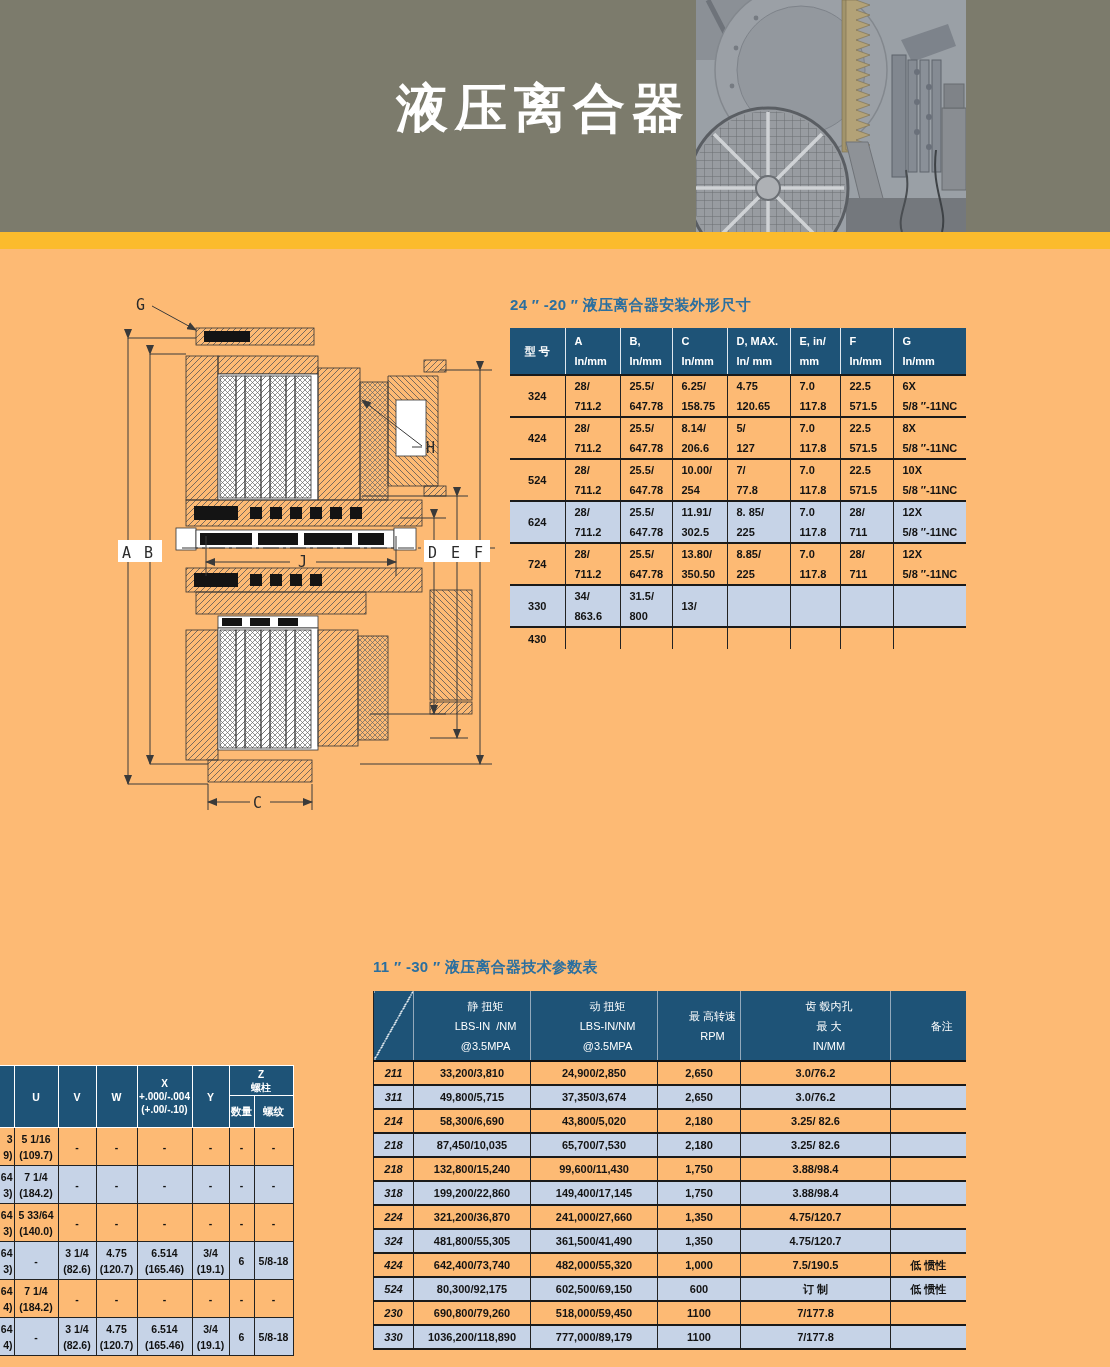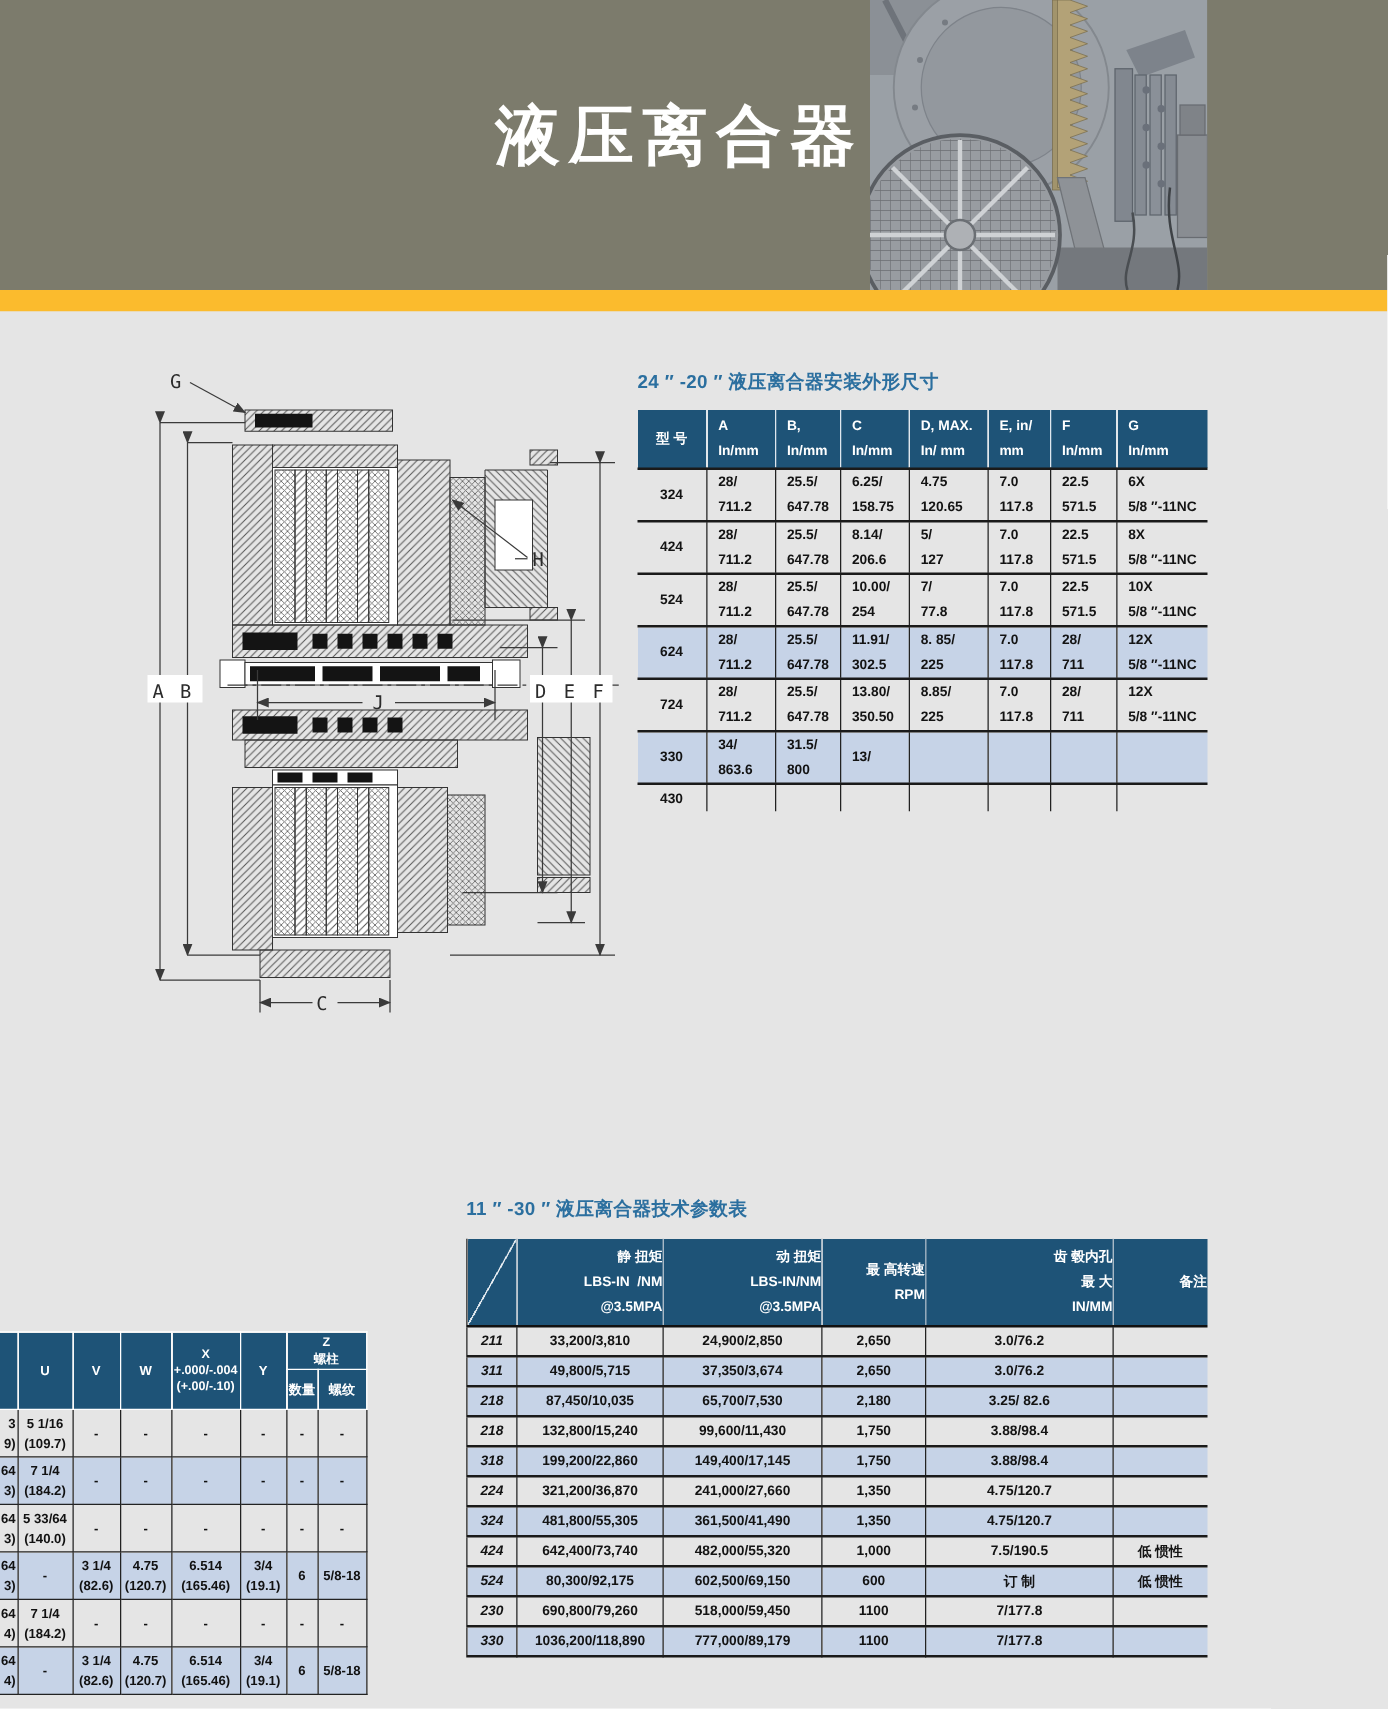--- a/index.html
+++ b/index.html
@@ -1,16 +1,16 @@
 <!DOCTYPE html>
 <html><head>
 <meta charset="utf-8">
 <style>
   html,body{margin:0;padding:0;background:#fff;}
-  #page{position:relative;width:1110px;height:1367px;background:#e5e5e5;overflow:hidden;
+  #page{position:relative;width:1110px;height:1367px;background:#fdba74;overflow:hidden;
         font-family:"Liberation Sans","DejaVu Sans",sans-serif;color:#111;}
 
   
   .hdr{position:absolute;left:0;top:0;width:1110px;height:232px;background:#7c7b6c;}
   .hdr-title{position:absolute;left:396px;top:74px;font-size:52px;font-weight:700;color:#ffffff;letter-spacing:7px;white-space:nowrap;}
   .photo{position:absolute;left:696px;top:0;width:270px;height:232px;overflow:hidden;}
   .stripe{position:absolute;left:0;top:232px;width:1110px;height:17px;background:#fbbb2d;}
 
   
   .drawing{position:absolute;left:100px;top:290px;width:400px;height:525px;}
@@ -39,21 +39,21 @@
   .t1 tbody tr{height:42px;border-bottom:2px solid #1a1a1a;}
   .t1 tbody tr.single{height:22px;border-bottom:none;}
   .t1 td{border-left:1.2px solid #222;vertical-align:middle;font-weight:700;color:#131313;padding-left:9px;}
   .t1 td.mod{border-left:none;text-align:center;padding-left:0;}
 
   
   .t2wrap{position:absolute;left:373px;top:958px;width:592px;}
   .t2wrap .tbl-title{margin-bottom:14px;}
   .t2{width:592px;border-left:1px solid #222;}
   .t2 thead tr{height:70px;background:#1e5377;color:#fff;border-bottom:2.5px solid #111;}
-  .t2 th{font-weight:700;text-align:right;padding-left:27px;vertical-align:middle;border-left:1px solid #93a9bb;}
+  .t2 th{font-weight:400;text-align:center;padding-left:27px;vertical-align:middle;border-left:1px solid #93a9bb;}
   .t2 th:first-child{border-left:none;padding-left:0;
       background:linear-gradient(to bottom right,#1e5377 48.8%,#e8eef3 48.8%,#e8eef3 50.6%,#1e5377 50.6%);}
   .t2 tbody tr{height:24px;border-bottom:2px solid #1a1a1a;}
   .t2 td{text-align:center;font-weight:700;color:#131313;border-left:1.2px solid #222;vertical-align:middle;}
   .t2 td:first-child{border-left:none;font-style:italic;}
 
   
   .t3wrap{position:absolute;left:0;top:1065px;width:293px;}
   .t3{width:293px;}
   .t3 th{background:#1e5377;color:#fff;font-weight:600;font-size:10.5px;border:1.5px solid #fff;
@@ -796,20 +796,28 @@
             <td></td>
           </tr>
           <tr class="hl">
             <td>311</td>
             <td>49,800/5,715</td>
             <td>37,350/3,674</td>
             <td>2,650</td>
             <td>3.0/76.2</td>
             <td></td>
           </tr>
+          <tr>
+            <td>214</td>
+            <td>58,300/6,690</td>
+            <td>43,800/5,020</td>
+            <td>2,180</td>
+            <td>3.25/ 82.6</td>
+            <td></td>
+          </tr>
           <tr class="hl">
             <td>218</td>
             <td>87,450/10,035</td>
             <td>65,700/7,530</td>
             <td>2,180</td>
             <td>3.25/ 82.6</td>
             <td></td>
           </tr>
           <tr>
             <td>218</td>

